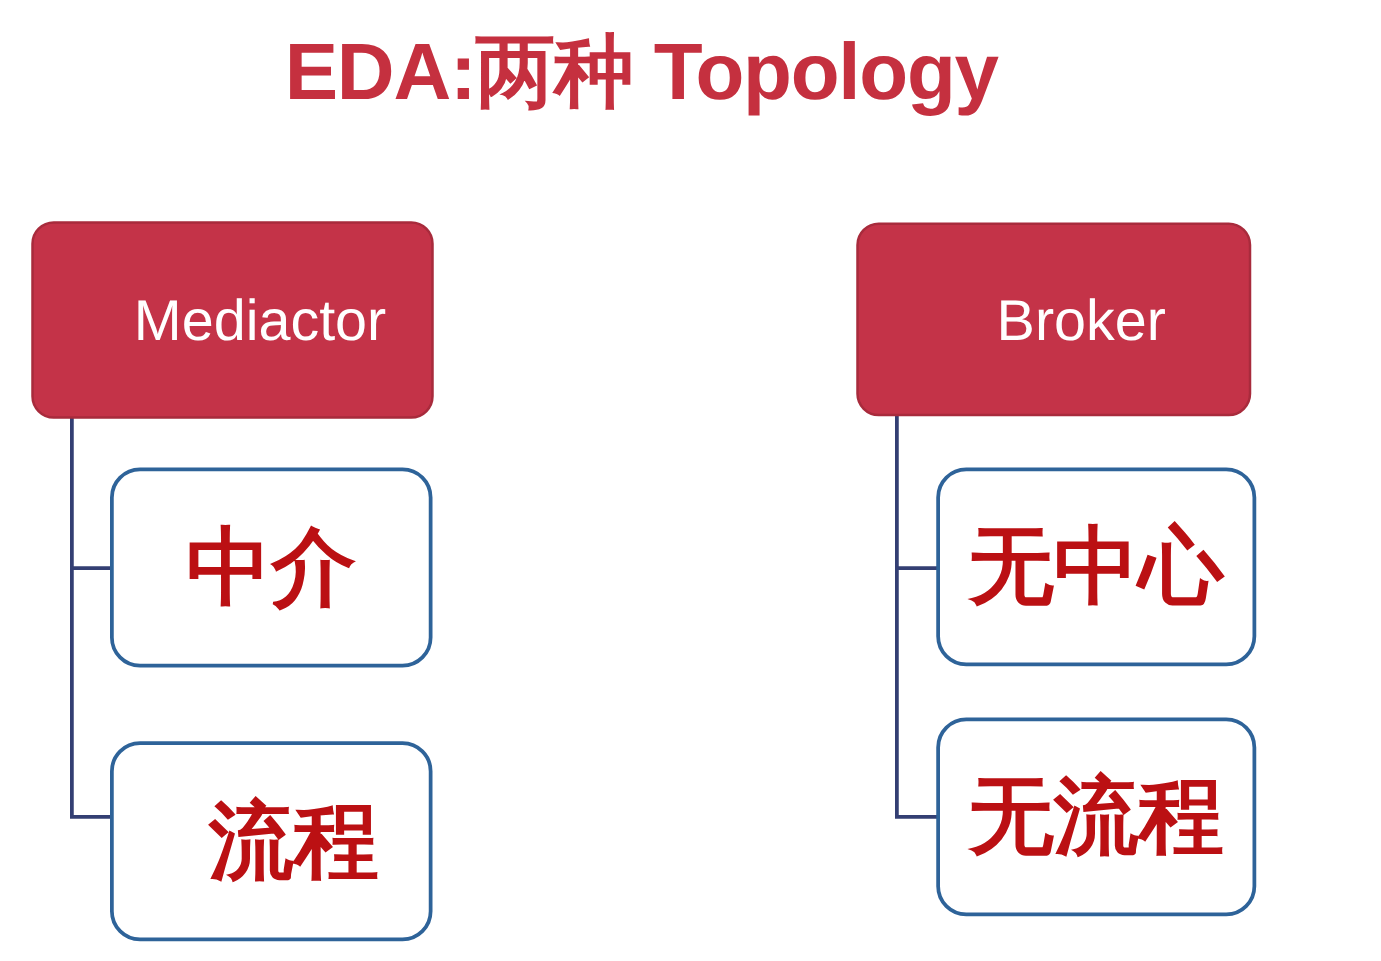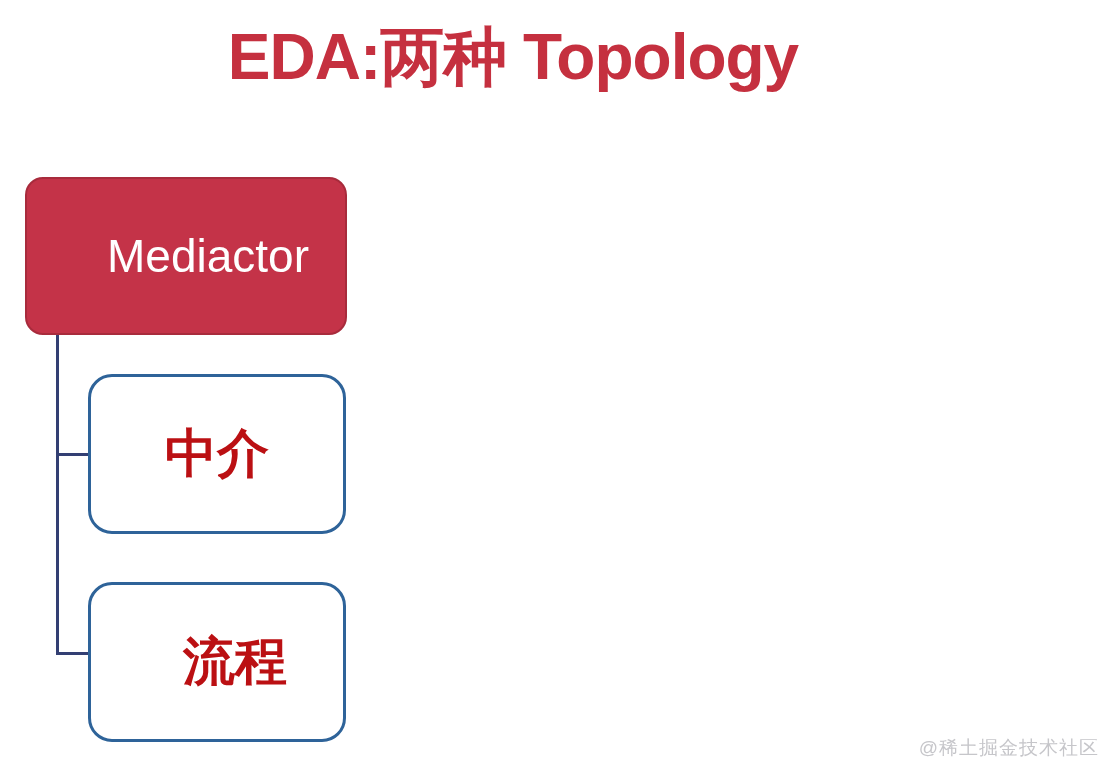--- a/index.html
+++ b/index.html
@@ -54,28 +54,28 @@
 
   .child-box {
     position: absolute;
     display: flex;
     align-items: center;
     justify-content: center;
     background: #ffffff;
     border: 3px solid var(--child-border-blue, #2e6399);
     border-radius: 24px;
     color: var(--child-text-red, #bb1013);
-    font-size: 52px;
+    font-size: 68px;
     font-weight: 700;
     box-sizing: border-box;
   }
   .tree-left  .child-box { left: 63px; width: 258px; height: 160px; }
   .tree-right .child-box { left: 64px; width: 256px; height: 159px; }
   .tree-left  .child-1 { top: 197px; }
-  .tree-left  .child-2 { top: 405px; padding-left: 36px; }
+  .tree-left  .child-2 { top: 416px; padding-left: 36px; }
   .tree-right .child-1 { top: 196px; }
   .tree-right .child-2 { top: 396px; }
 
   .vline, .hstub {
     position: absolute;
     background: var(--connector-navy, #333f73);
   }
   .vline { width: 3px; }
   .hstub { height: 3px; }
   .tree-left  .vline  { left: 31px; top: 156px; height: 321px; }
@@ -104,16 +104,23 @@
 
   <section class="tree tree-left">
     <div class="vline"></div>
     <div class="hstub stub-1"></div>
     <div class="hstub stub-2"></div>
     <div class="root-box">Mediactor</div>
     <div class="child-box child-1">中介</div>
     <div class="child-box child-2">流程</div>
   </section>
 
+  <section class="tree tree-right">
+    <div class="vline"></div>
+    <div class="hstub stub-1"></div>
+    <div class="hstub stub-2"></div>
+    <div class="root-box">Broker</div>
+    <div class="child-box child-1">无中心</div>
+    <div class="child-box child-2">无流程</div>
+  </section>
 
-  <div class="watermark">@稀土掘金技术社区</div>
 
 </div>
 
 </body></html>

